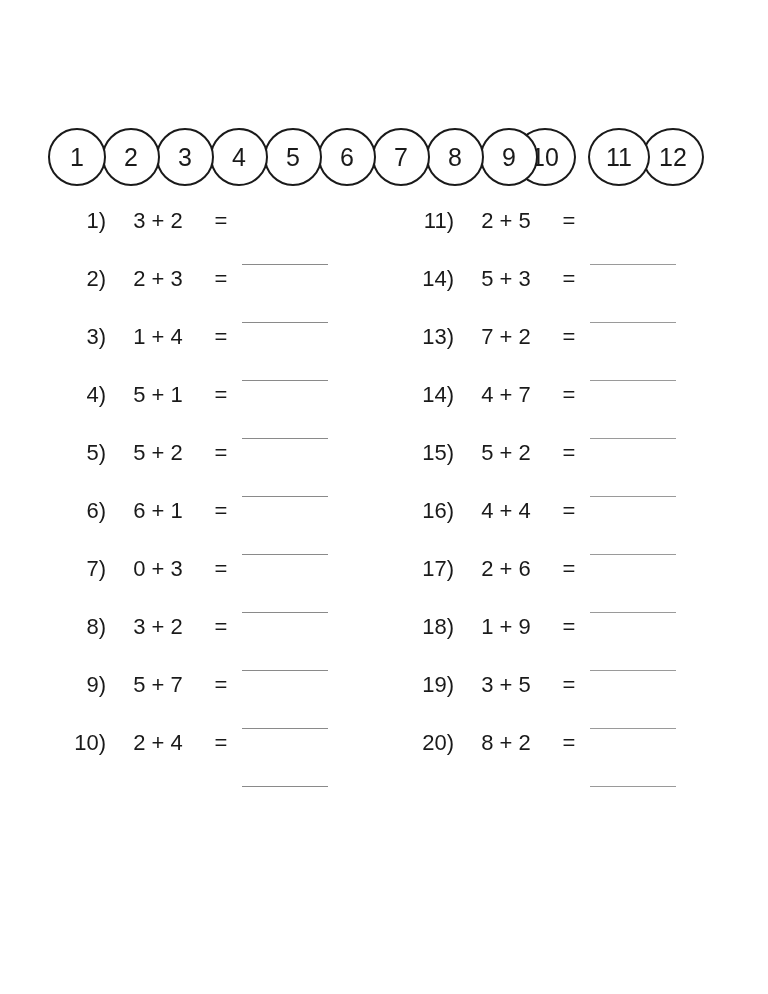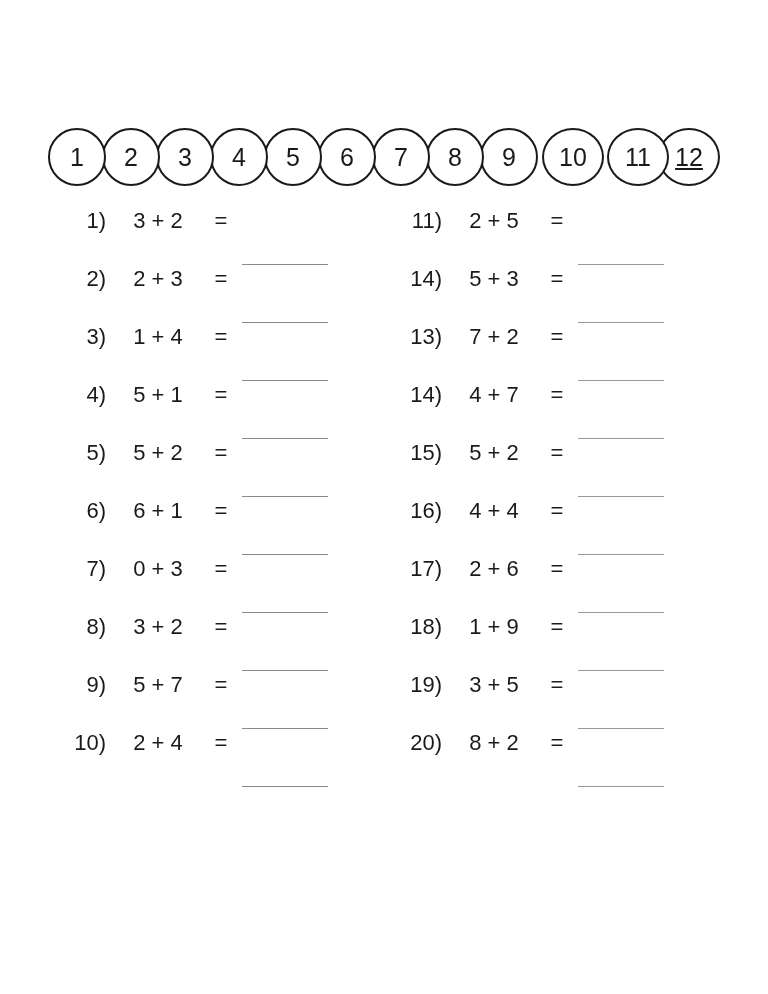--- a/index.html
+++ b/index.html
@@ -43,21 +43,21 @@
   .num-bubble.wide {
     width: 62px;
   }
 
   
   .problem-col {
     position: absolute;
     top: 208px;
   }
   #column-left  { left: 62px;  width: 320px; }
-  #column-right { left: 398px; width: 320px; }
+  #column-right { left: 410px; width: 320px; }
 
   .problem-row {
     height: 58px;
     display: flex;
     align-items: flex-start;
     font-size: 22px;
   }
   .prob-index {
     width: 54px;
     text-align: right;
@@ -90,23 +90,23 @@
 <div id="number-strip">
     <div class="num-bubble" style="left: 0px; z-index: 100;">1</div>
     <div class="num-bubble" style="left: 54px; z-index: 99;">2</div>
     <div class="num-bubble" style="left: 108px; z-index: 98;">3</div>
     <div class="num-bubble" style="left: 162px; z-index: 97;">4</div>
     <div class="num-bubble" style="left: 216px; z-index: 96;">5</div>
     <div class="num-bubble" style="left: 270px; z-index: 95;">6</div>
     <div class="num-bubble" style="left: 324px; z-index: 94;">7</div>
     <div class="num-bubble" style="left: 378px; z-index: 93;">8</div>
     <div class="num-bubble" style="left: 432px; z-index: 92;">9</div>
-    <div class="num-bubble wide" style="left: 494px; z-index: 91;">10</div>
-    <div class="num-bubble wide" style="left: 559px; z-index: 90;">11</div>
-    <div class="num-bubble wide" style="left: 610px; z-index: 89; text-decoration: underline;">12</div>
+    <div class="num-bubble wide" style="left: 466px; z-index: 91;">10</div>
+    <div class="num-bubble wide" style="left: 540px; z-index: 90;">11</div>
+    <div class="num-bubble wide" style="left: 594px; z-index: 89;">12</div>
   </div>
 
 <div class="problem-col" id="column-left">
     <div class="problem-row">
       <div class="prob-index">1)</div>
       <div class="prob-expr">3 + 2</div>
       <div class="prob-eq">=</div>
       <div class="answer-slot"></div>
     </div>
     <div class="problem-row">

